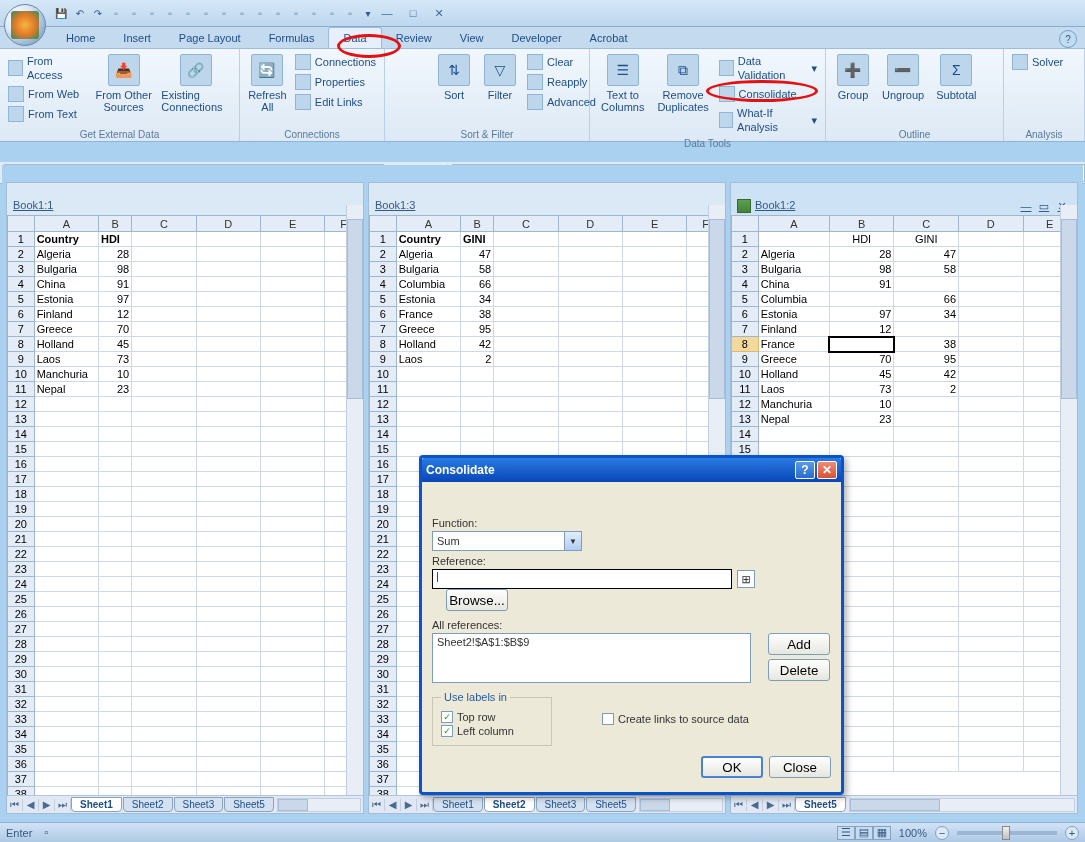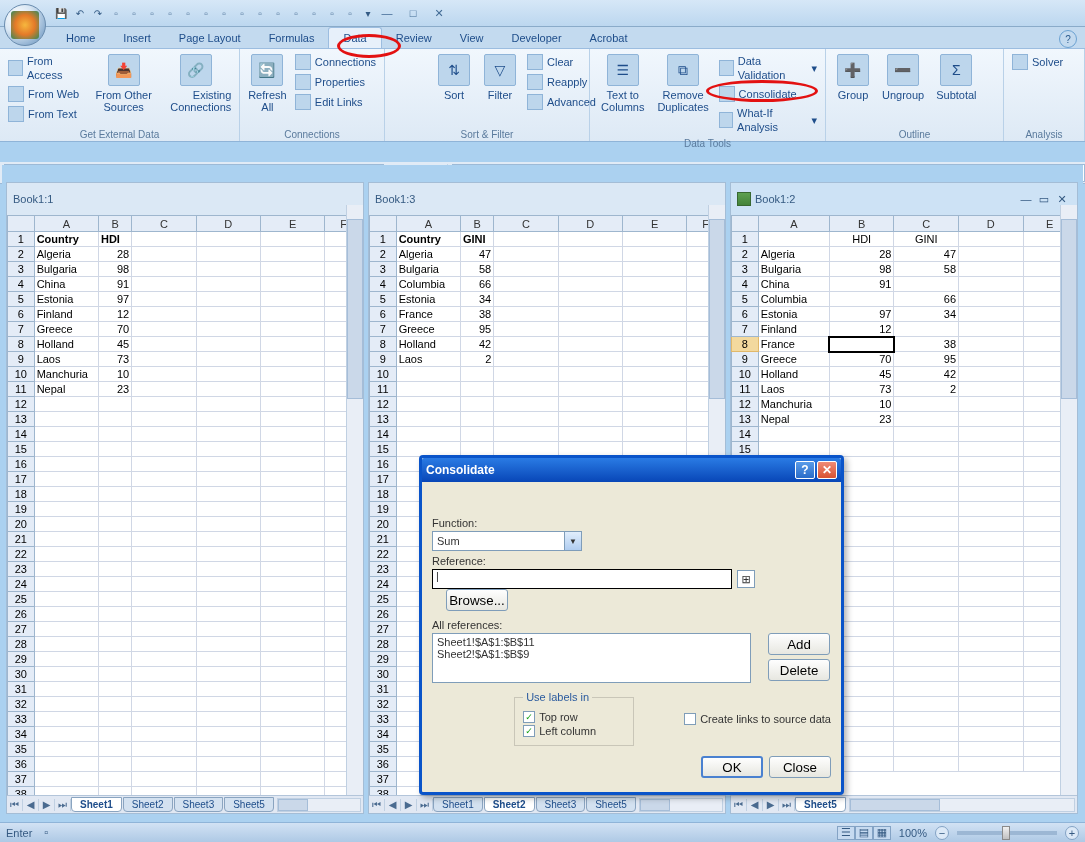--- a/index.html
+++ b/index.html
@@ -37,21 +37,21 @@
 .name-box { width: 380px; background: #fff; border: 1px solid #9dbad7; text-align: center; color: #333; margin: 1px 4px; height: 18px; line-height: 16px; position: relative; }
 .name-box-dd { position:absolute; right:0; top:0; width:16px; height:100%; display:flex; align-items:center; justify-content:center; color:#5a7a9c; border-left:1px solid #c3d5e8;}
 .fx-btn { width: 60px; text-align: center; color: #5a7a9c; font-size: 16px; border-right: 1px solid #c3d5e8; margin-right:4px;}
 .formula-input { flex: 1; height: 18px; background: #fff; border: 1px solid #9dbad7; }
 
 
 .workspace { position: absolute; top: 165px; left: 2px; right: 2px; bottom: 22px; background: #abd1f0; }
 
 
 .excel-window { position: absolute; background: #fff; border: 1px solid #a4bdd6; display: flex; flex-direction: column; }
-.win-title { height: 22px; background: #dbe8f5; padding: 16px 6px; display: flex; align-items: center; color: #355a82; font-size: 11px; }
+.win-title { height: 22px; background: #dbe8f5; padding: 16px 6px; display: flex; align-items: flex-start; color: #355a82; font-size: 11px; text-decoration: underline; }
 .win-title.active { background: #cde2f5; }
 .doc-icon { width:14px; height:14px; background: linear-gradient(#5da050,#44833a); margin-right:4px; border:1px solid #386831;}
 .win-title .spacer { flex:1; }
 .win-title .wc { width:18px; height:14px; display:flex; align-items:center; justify-content:center; color:#355a82; }
 
 .grid-container { flex:1; overflow:hidden; position:relative; background: #fff; }
 .grid-table { border-collapse: collapse; width: 100%; font-size: 11px; color: #000; }
 .grid-table th { background: #e4ecf7; border: 1px solid #9eb6ce; color: #333; font-weight: normal; height: 16px; }
 .grid-table td { border: 1px solid #d0d7e5; height: 15px; padding: 0 2px; white-space: nowrap; }
 .grid-table .rowhdr { background: #e4ecf7; border: 1px solid #9eb6ce; text-align: center; width: 24px; }
@@ -173,21 +173,21 @@
             <span class="sm-icon"></span>
             <span>From Text</span>
           </div>
       </div>
       <div class="rib-btn">
           <div class="icon">📥</div>
           <span style="white-space:normal; width:60px; text-align:center;">From Other Sources</span>
         </div>
       <div class="rib-btn">
           <div class="icon">🔗</div>
-          <span style="white-space:normal; width:70px; text-align:right;">Existing Connections</span>
+          <span style="white-space:normal; width:70px; text-align:left;">Existing Connections</span>
         </div>
     </div>
     <div class="group-label">Get External Data</div>
   </div>
   <div class="ribbon-group" style="width:145px">
     <div class="group-body">
       <div class="rib-btn">
           <div class="icon">🔄</div>
           <span style="white-space:normal; width:46px; text-align:center;">Refresh All</span>
         </div>
@@ -1411,29 +1411,28 @@
     <div>
       <span class="dlg-input" style="border:1px solid #000;">|</span>
       <span class="ref-btn">⊞</span>
       <span class="dlg-side" style="margin-left:14px;">
         <button class="dlg-btn2">Browse...</button>
       </span>
     </div>
     <div class="dlg-label">All references:</div>
     <div>
       <div class="dlg-list">
-        <div>Sheet1!$A$1:$B$11</div>
         <div>Sheet2!$A$1:$B$9</div>
       </div>
       <div class="dlg-side">
         <button class="dlg-btn2">Add</button>
         <button class="dlg-btn2">Delete</button>
       </div>
     </div>
-    <div style="display:flex; align-items:flex-start; gap: 12px; justify-content: flex-end;">
+    <div style="display:flex; align-items:flex-start; gap: 12px;">
     <fieldset class="fieldset" style="width:120px;">
       <legend>Use labels in</legend>
       <div class="checkbox-row">
             <span class="cb" style="color:#14a014">✓</span>
             <span>Top row</span>
           </div>
       <div class="checkbox-row">
             <span class="cb" style="color:#14a014">✓</span>
             <span>Left column</span>
           </div>

